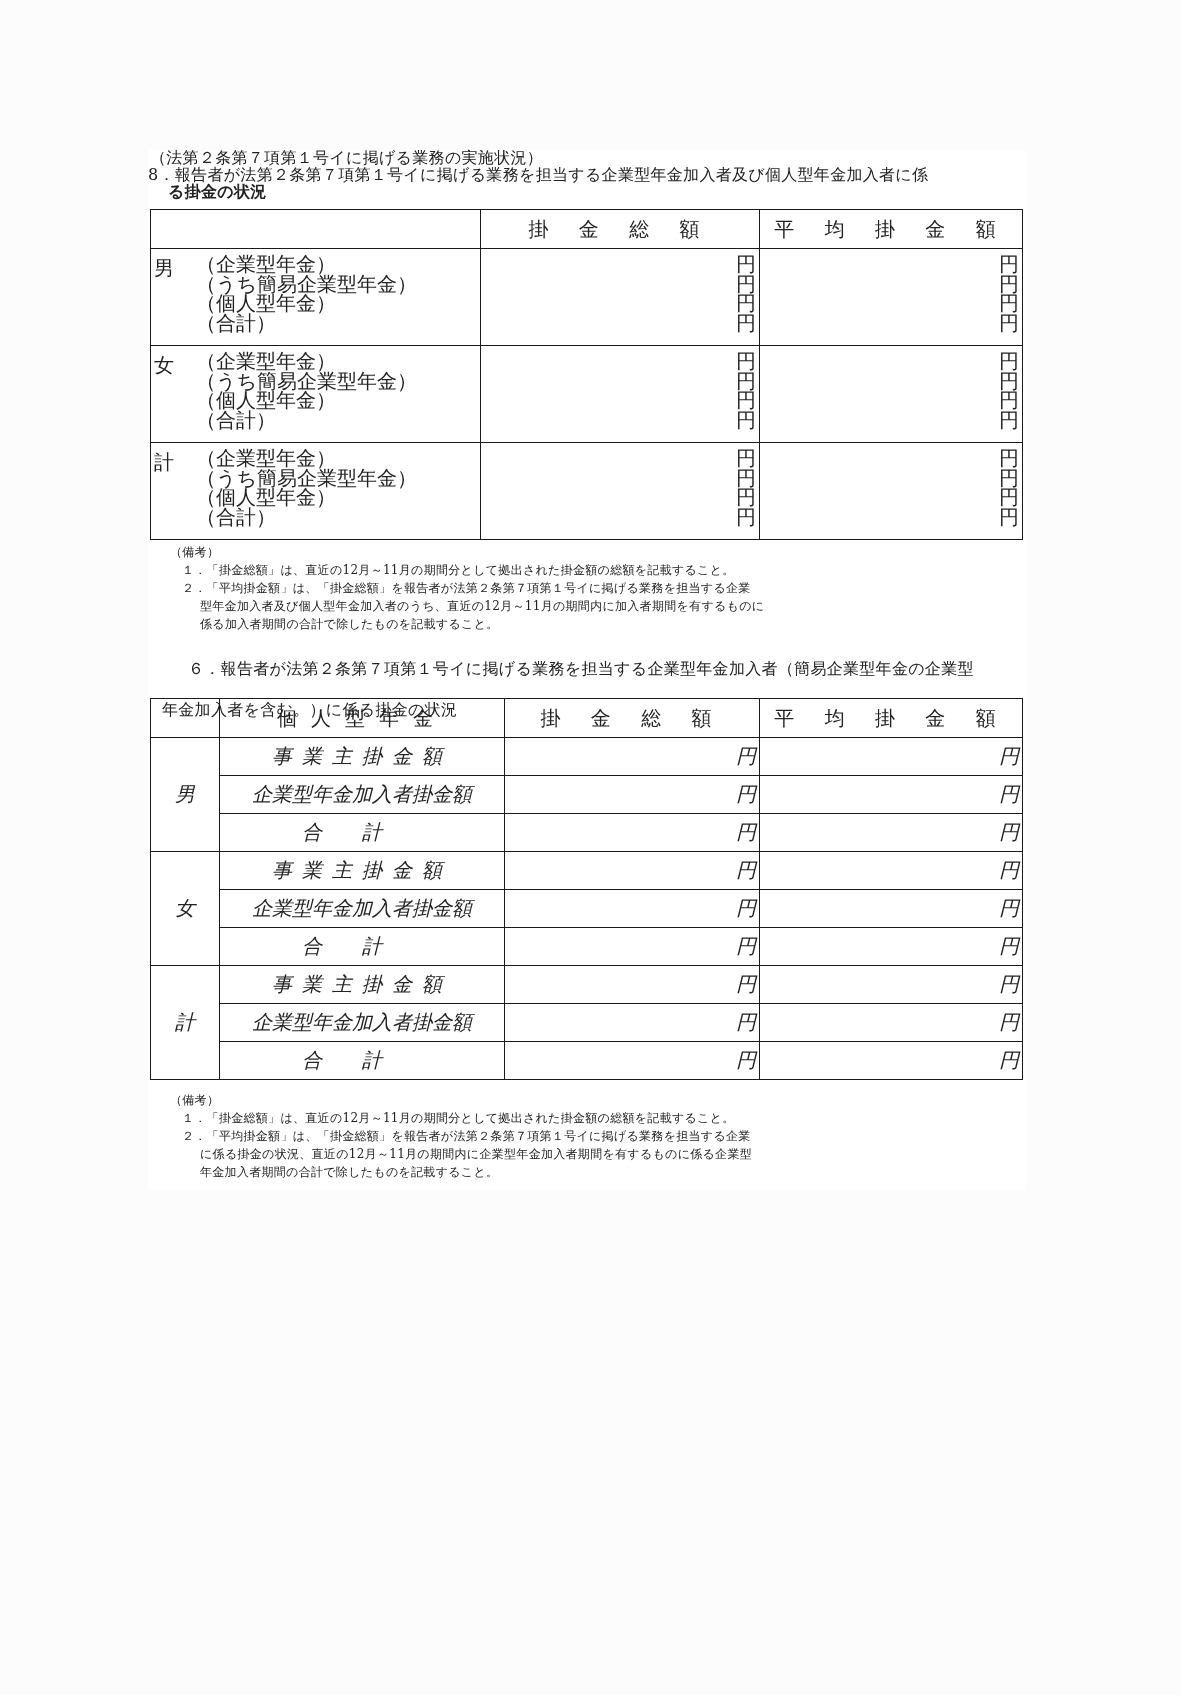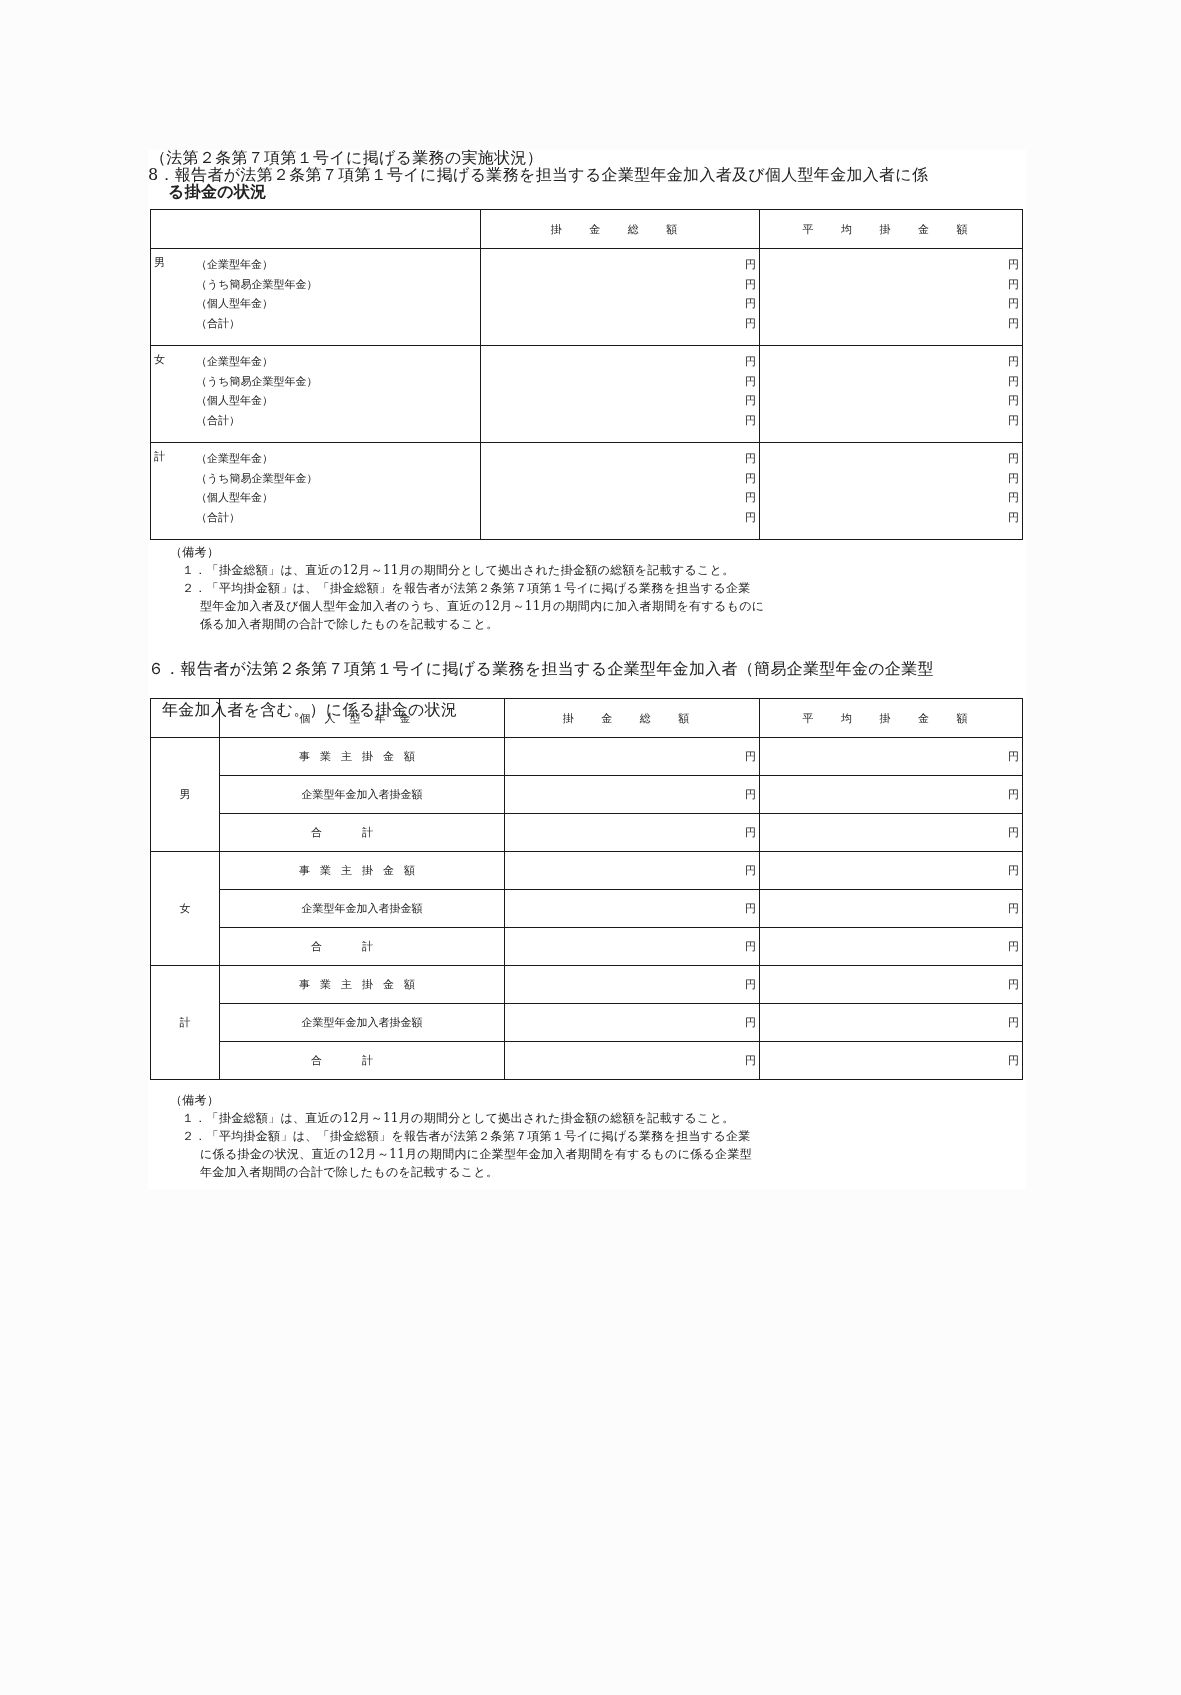--- a/index.html
+++ b/index.html
@@ -22,21 +22,21 @@
     left: 0;
     font-size: 16px;
     line-height: 17px;
     white-space: nowrap;
     letter-spacing: 0.3px;
   }
   table.t {
     position: absolute;
     border-collapse: collapse;
     table-layout: fixed;
-    font-size: 11px;
+    font-size: 20px;
     padding-left: 12px;
   }
   table.t td, table.t th {
     border: 1.5px solid #1a1a1a;
     padding: 0;
     font-weight: normal;
     vertical-align: top;
   }
   .hdr-cell {
     text-align: center;
@@ -54,21 +54,21 @@
   .grp-sex { width: 42px; padding-left: 3px; }
   .grp-items div, .yen-stack div { height: 19.5px; line-height: 19.5px; }
   .yen-stack { text-align: right; padding-top: 6px; padding-right: 3px; }
   
   .t2 { left: 2px; top: 548px; width: 872px; }
   .t2 .c0 { width: 69px; }
   .t2 .c1 { width: 285px; }
   .t2 .c2 { width: 255px; }
   .t2 .c3 { width: 263px; }
   .t2 tr.h td { height: 38px; }
-  .t2 tr.r td { height: 37px; vertical-align: middle; }
+  .t2 tr.r td { height: 37px; vertical-align: middle; font-style: italic; }
   .t2 .sex { text-align: center; vertical-align: middle; }
   .t2 .cat { text-align: center; }
   .t2 .cat.spaced { letter-spacing: 10px; }
   .t2 .cat.wide { letter-spacing: 40px; }
   .t2 .yen { text-align: right; padding-right: 3px; }
   .notes .line { font-size: 12px; }
 </style>
 </head>
 <body>
 
@@ -184,21 +184,21 @@
     </table>
 
   <div class="notes">
     <div class="line" style="top:394px;left:22px;">（備考）</div>
     <div class="line" style="top:412px;left:34px;">１．「掛金総額」は、直近の12月～11月の期間分として拠出された掛金額の総額を記載すること。</div>
     <div class="line" style="top:430px;left:34px;">２．「平均掛金額」は、「掛金総額」を報告者が法第２条第７項第１号イに掲げる業務を担当する企業</div>
     <div class="line" style="top:448px;left:52px;">型年金加入者及び個人型年金加入者のうち、直近の12月～11月の期間内に加入者期間を有するものに</div>
     <div class="line" style="top:466px;left:52px;">係る加入者期間の合計で除したものを記載すること。</div>
   </div>
 
-  <div class="line" style="top:510px;">６．報告者が法第２条第７項第１号イに掲げる業務を担当する企業型年金加入者（簡易企業型年金の企業型</div>
+  <div class="line" style="top:510px;margin-left:40px;">６．報告者が法第２条第７項第１号イに掲げる業務を担当する企業型年金加入者（簡易企業型年金の企業型</div>
   <div class="line" style="top:527px;left:14px;margin-top:24px;">年金加入者を含む。）に係る掛金の状況</div>
 
   <table class="t t2">
     <colgroup>
         <col class="c0">
         <col class="c1">
         <col class="c2">
         <col class="c3">
       </colgroup>
     <tbody>

